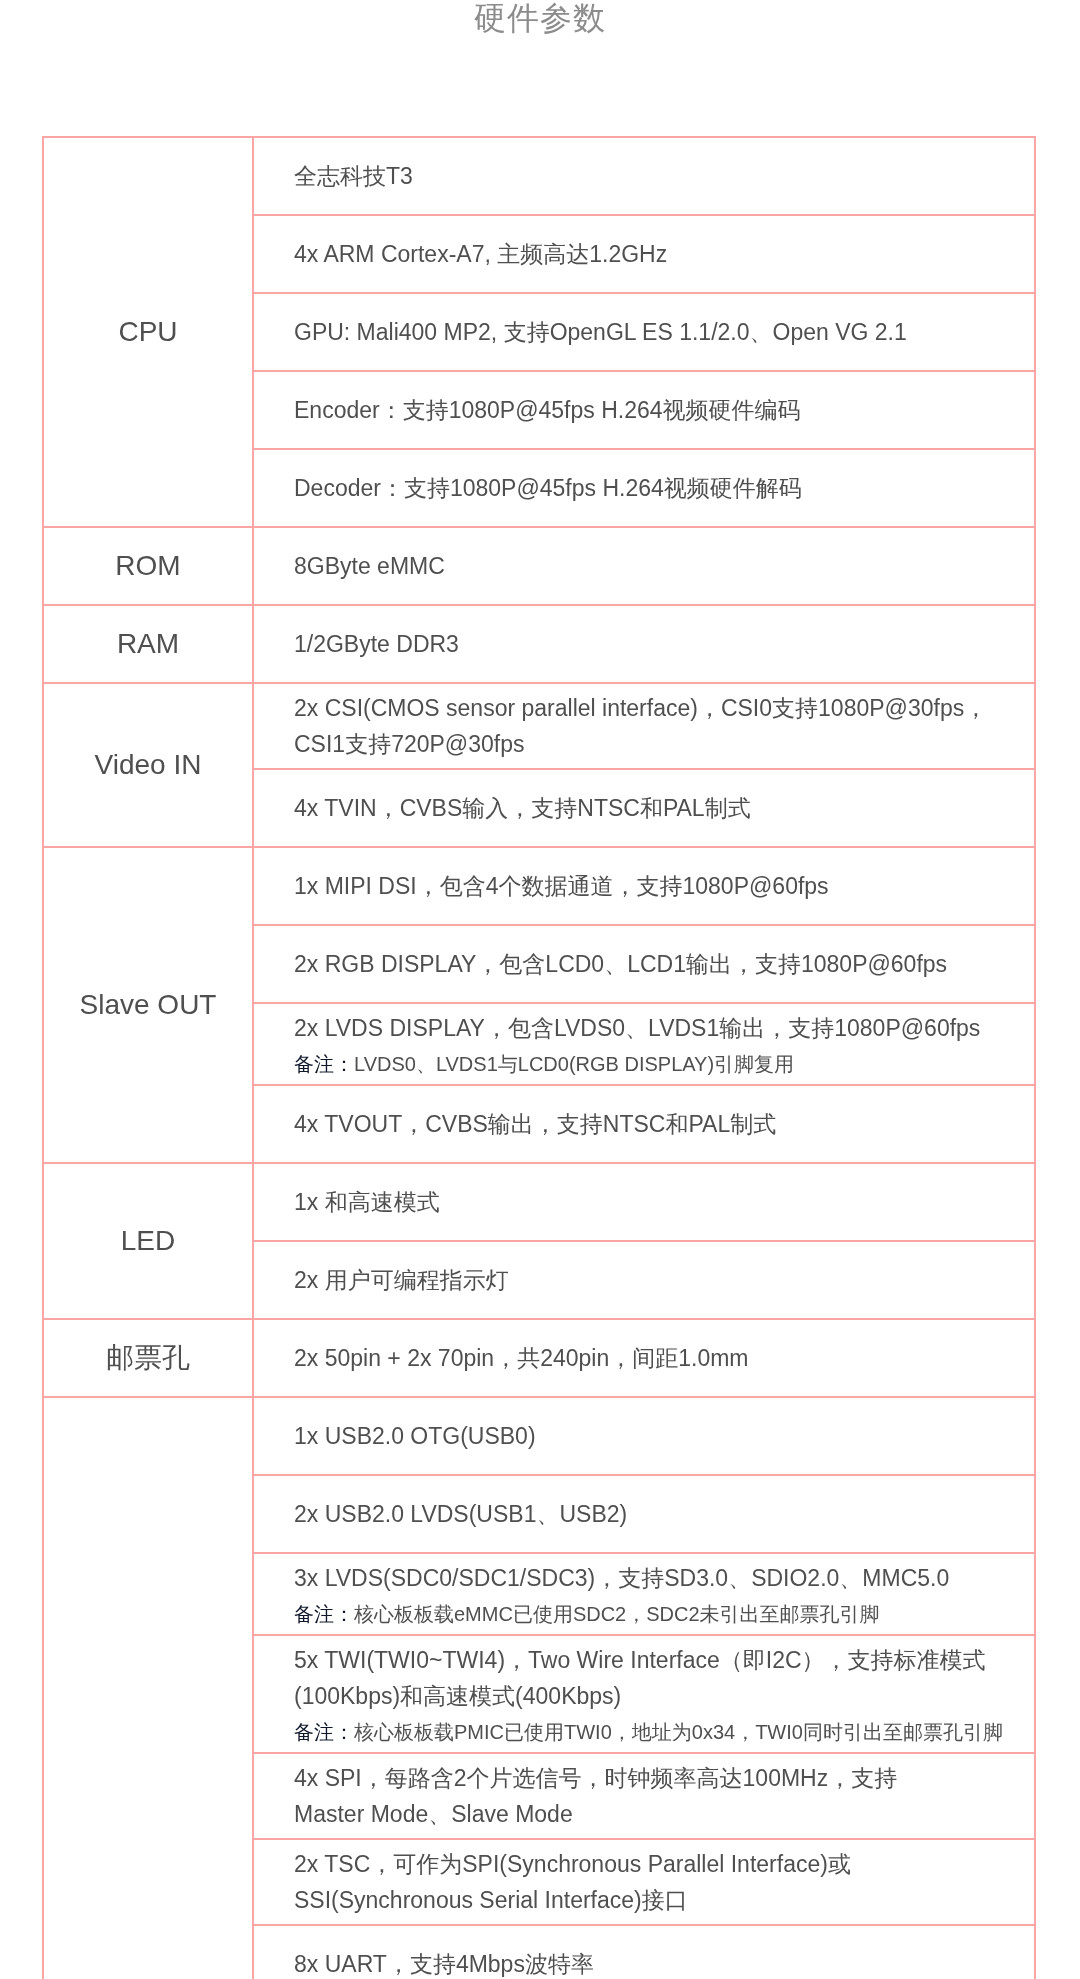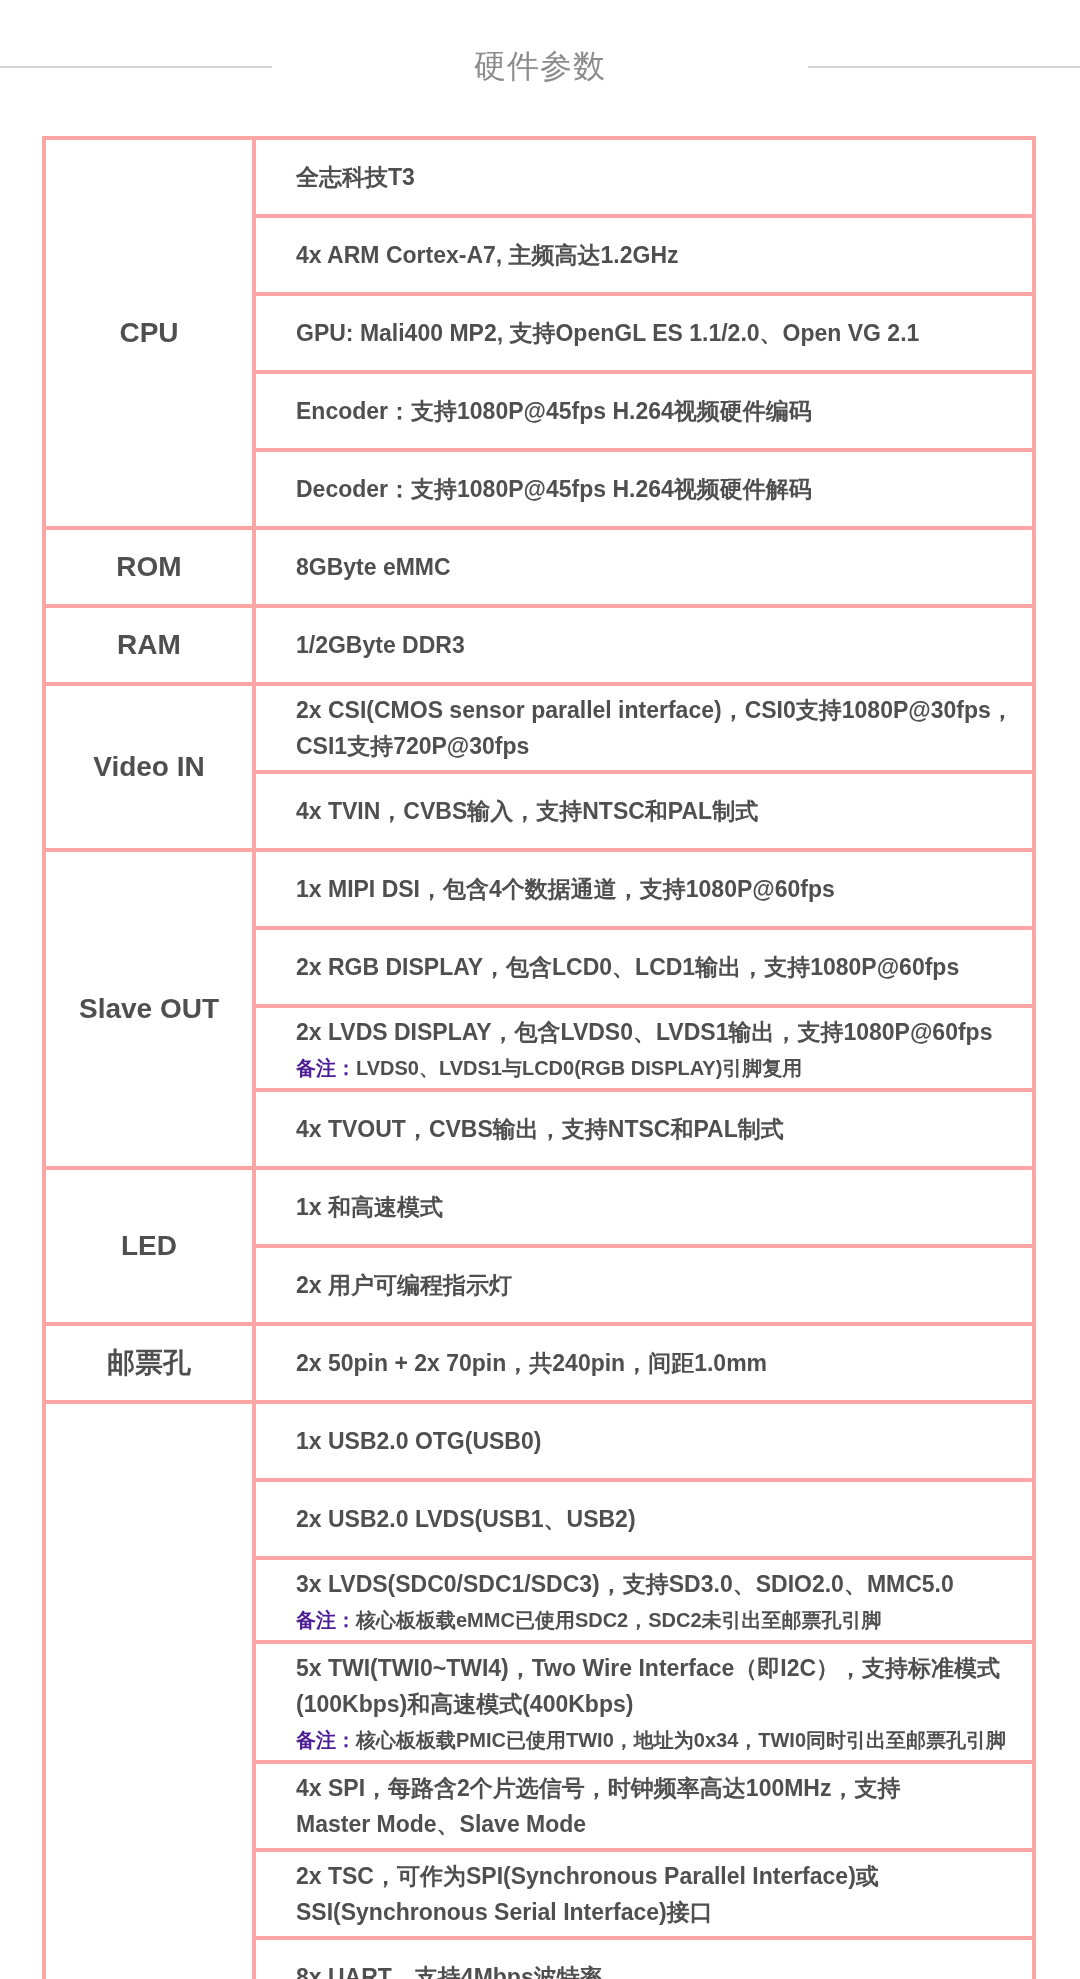--- a/index.html
+++ b/index.html
@@ -13,22 +13,23 @@
   }
   
   .header {
     position: absolute;
     top: 45px;
     left: 0;
     width: 1080px;
     height: 44px;
     display: flex;
     align-items: center;
-    justify-content: space-between;
+    justify-content: flex-end;
     gap: 48px;
+    flex-direction: column;
   }
   .hline {
     width: 272px;
     height: 2px;
     background: #d4d4d4;
   }
   .title {
     font-size: 32px;
     font-weight: normal;
     color: #8c8c8c;
@@ -39,44 +40,43 @@
   table.specs {
     position: absolute;
     top: 136px;
     left: 42px;
     width: 994px;
     border-collapse: collapse;
     table-layout: fixed;
   }
   table.specs tr { height: 78px; }
   table.specs td {
-    border: 4px solid #fca5a5;
+    border: 2px solid #fca5a5;
     vertical-align: middle;
-    font-weight: bold;
   }
   td.label {
     width: 210px;
     text-align: center;
     font-size: 28px;
     color: #4f4f4f;
   }
   td.value {
     padding: 6px 8px 6px 40px;
     font-size: 23px;
     color: #4f4f4f;
     line-height: 36px;
     white-space: pre-line;
   }
   .note {
     font-size: 20px;
     line-height: 28px;
     margin-top: 4px;
     white-space: pre-line;
   }
-  .note-label { color: #4c1d95; margin-top: 24px; }
+  .note-label { color: #0f172a; margin-top: 24px; }
   .note-text  { color: #4f4f4f; }
 </style>
 </head>
 <body>
 
 <div class="header">
   <span class="hline"></span>
   <h1 class="title">硬件参数</h1>
   <span class="hline"></span>
 </div>

